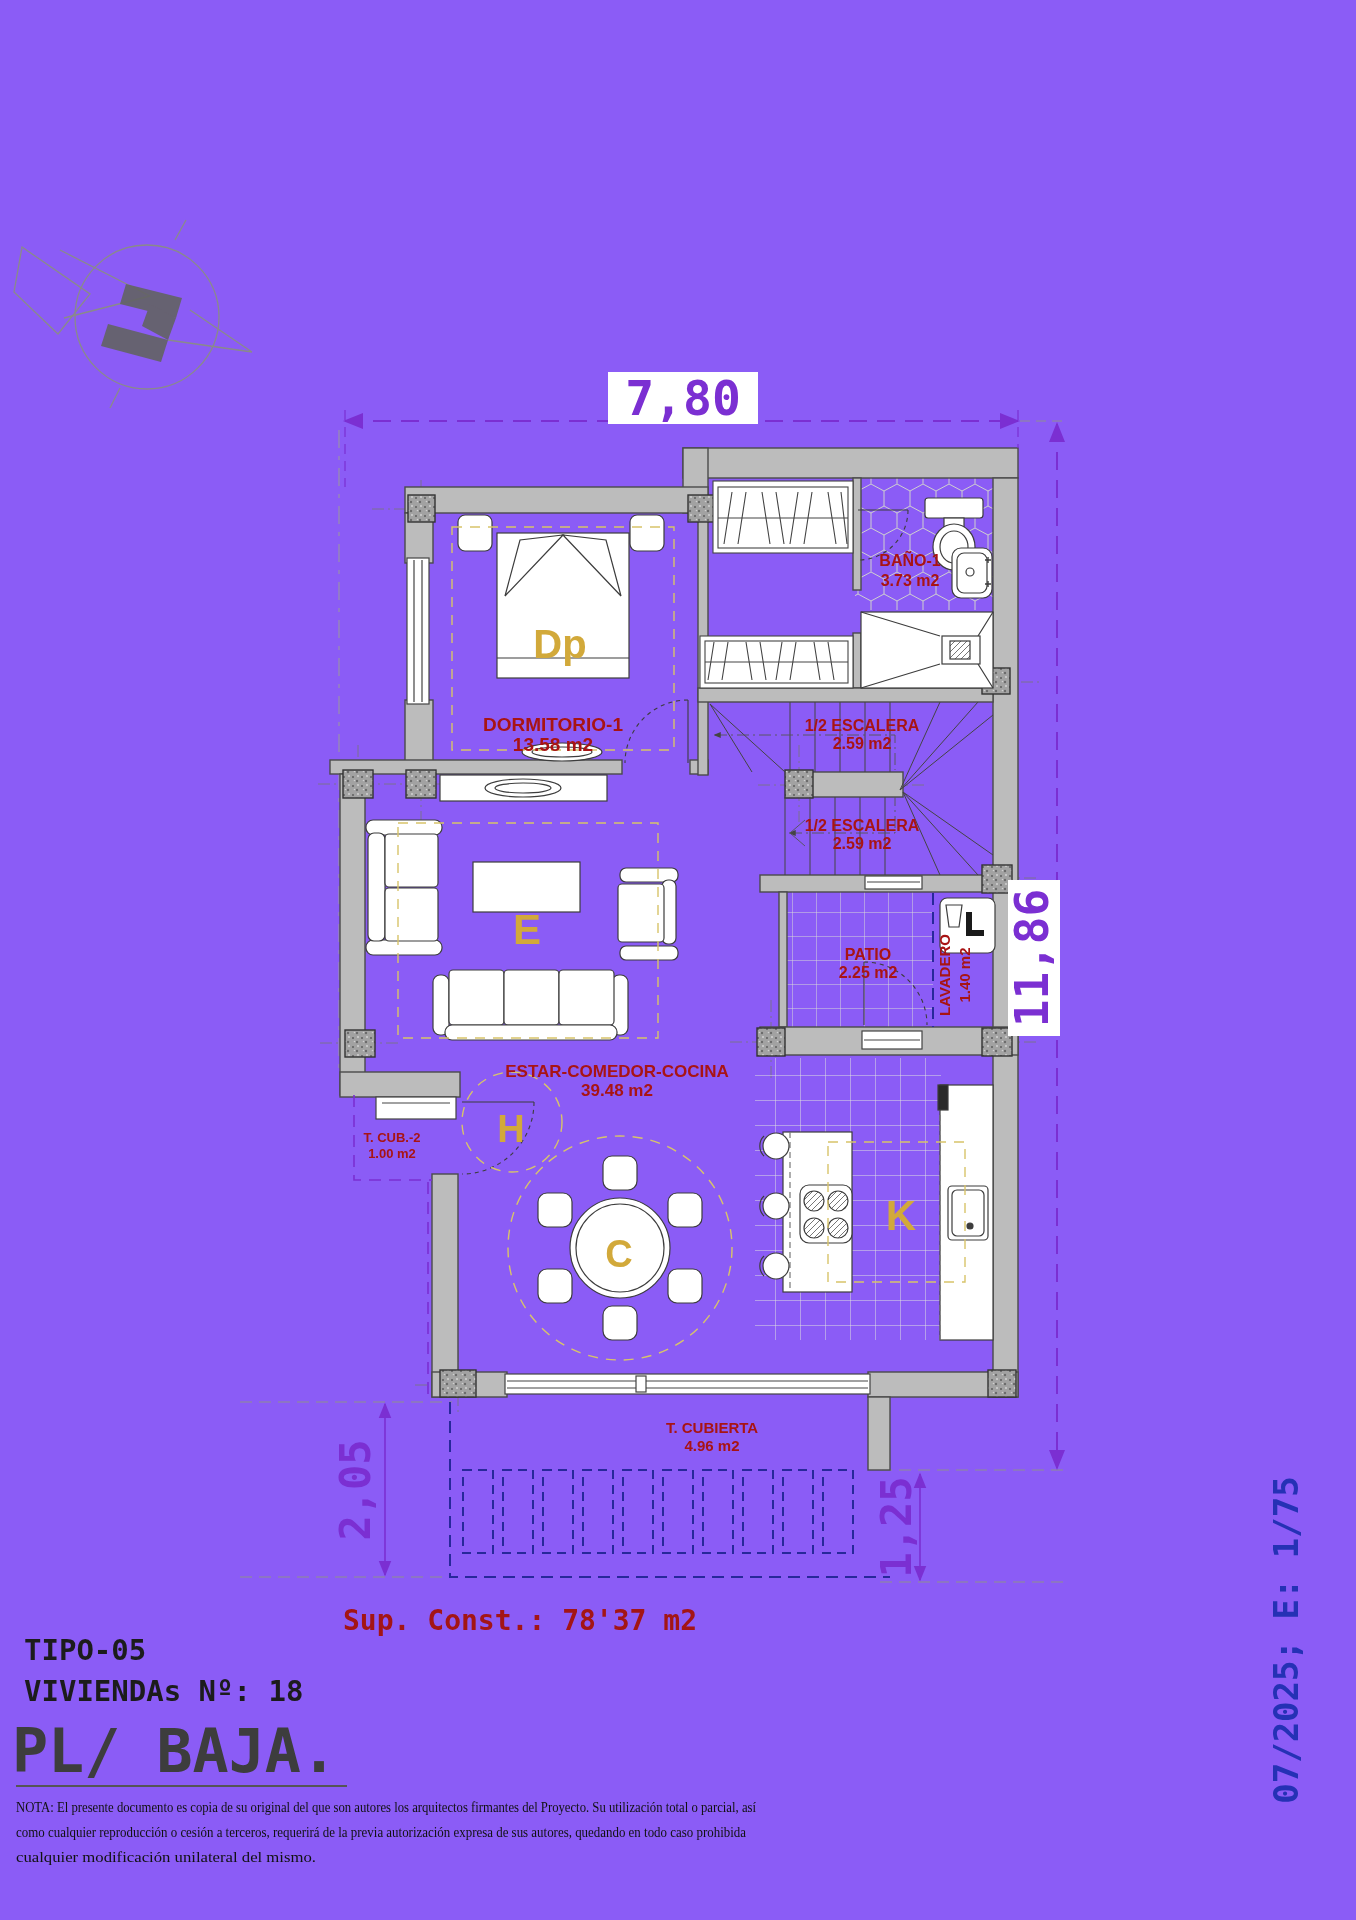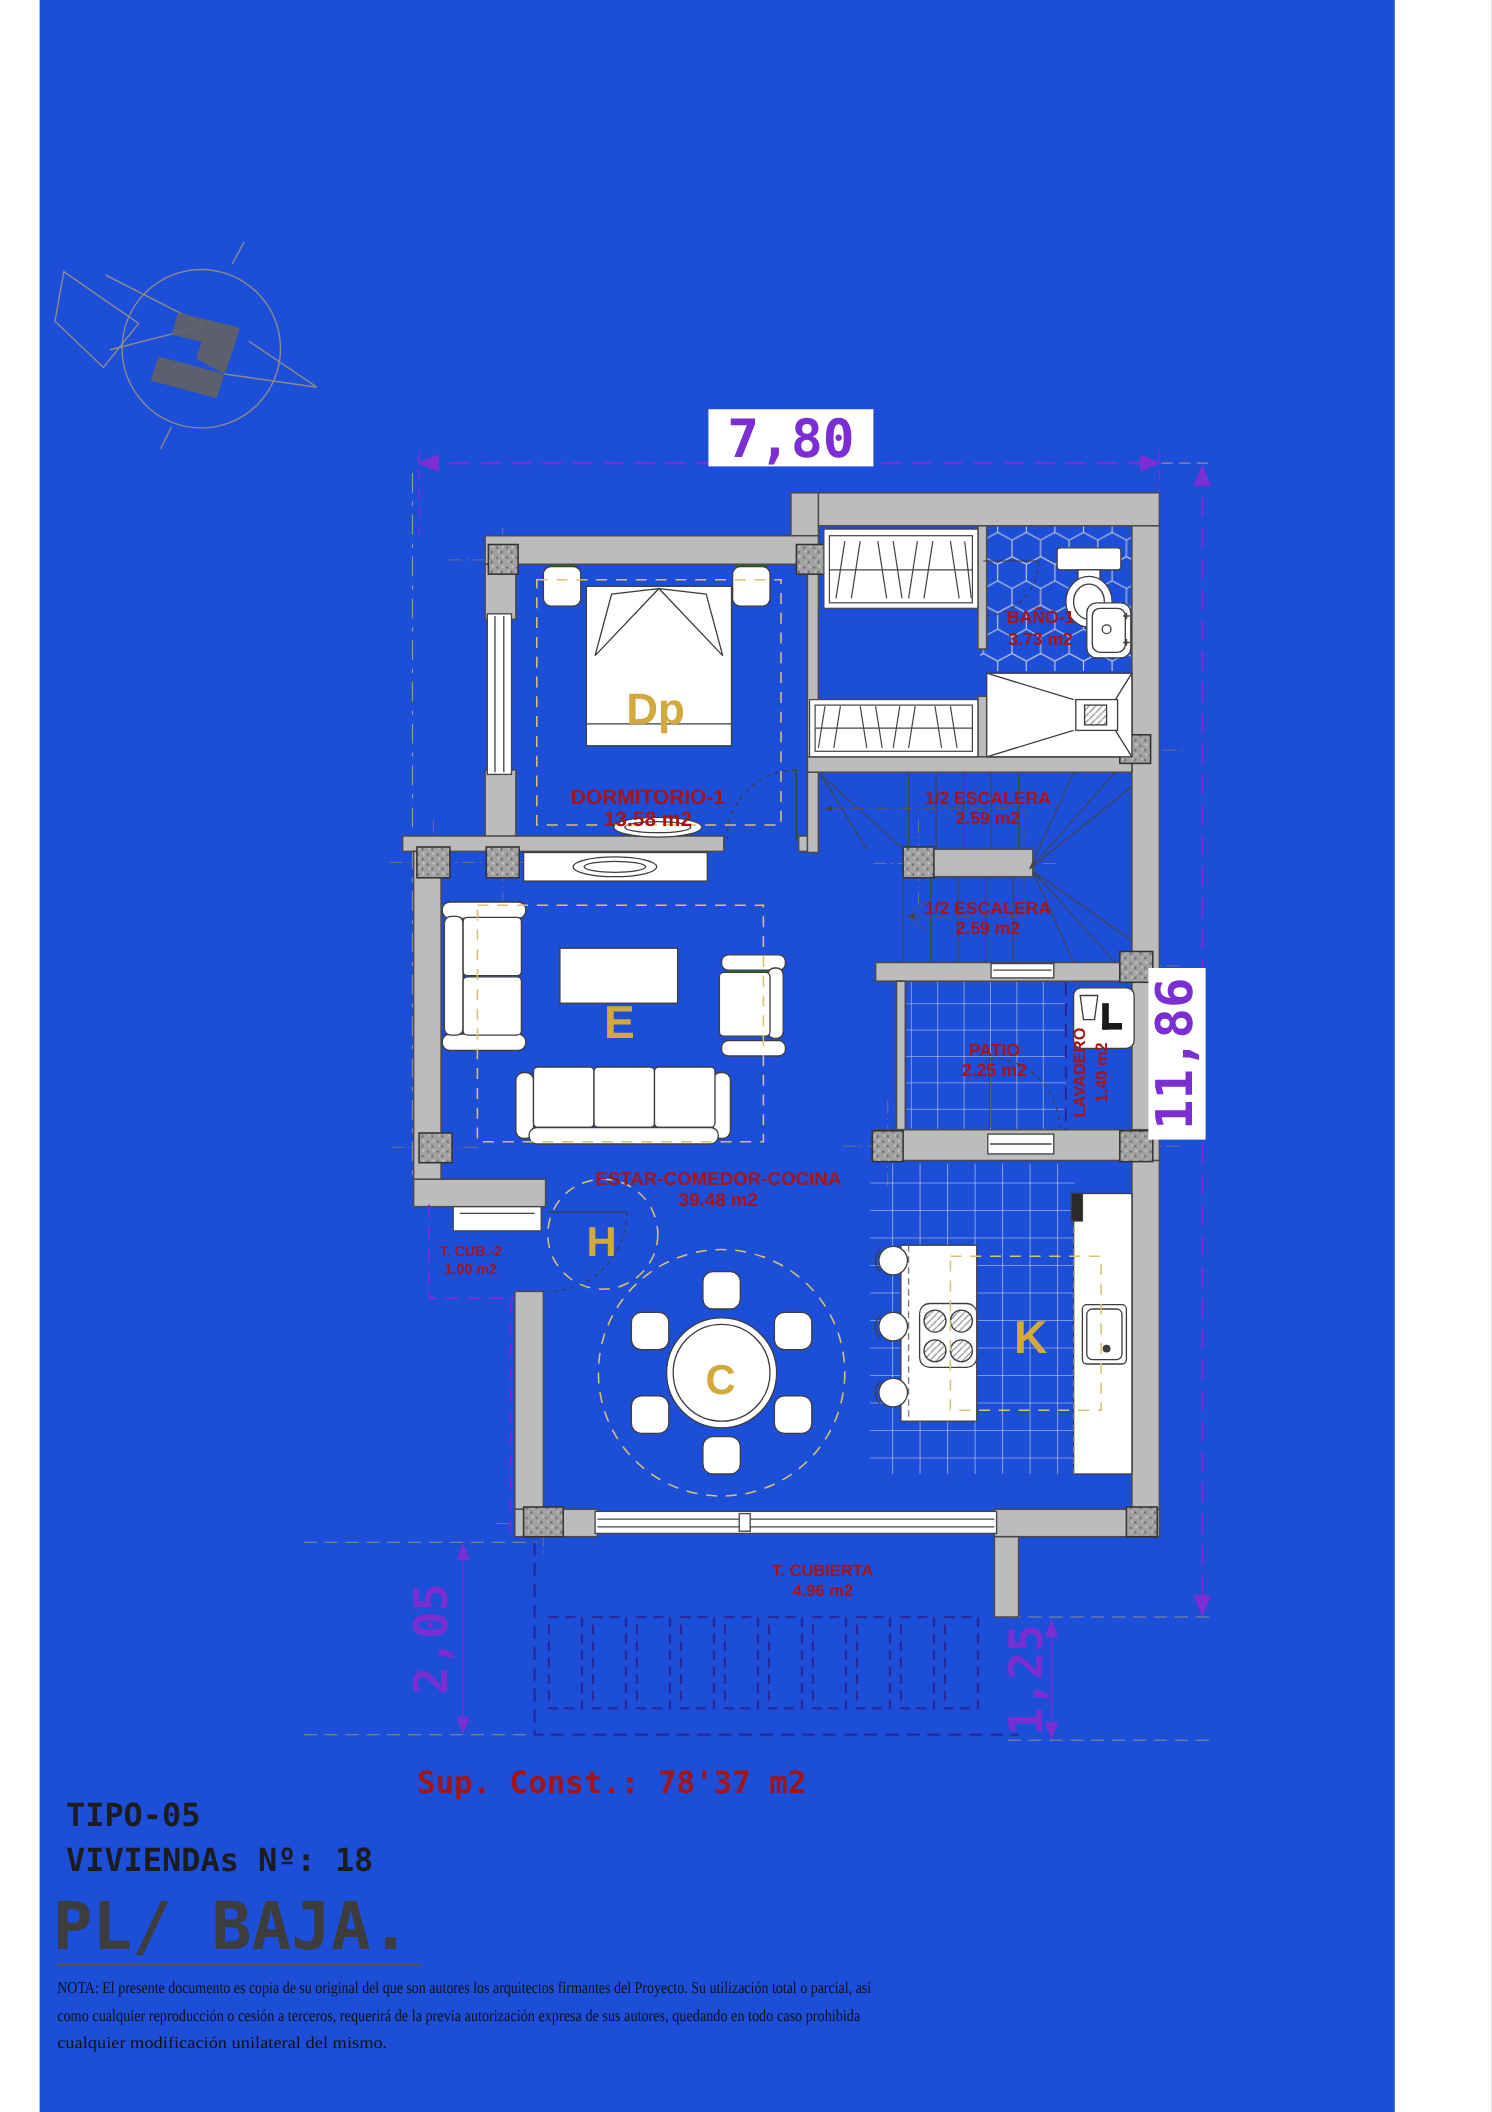--- a/index.html
+++ b/index.html
@@ -1,17 +1,17 @@
 <!DOCTYPE html>
 <html><head>
 <meta charset="utf-8">
 <style>
   html,body{margin:0;padding:0;background:#ffffff;}
-  .page{position:relative;width:1232px;height:1920px;background:#1d4ed8;overflow:hidden;
-        font-family:"Liberation Sans",sans-serif;margin-left:36px;}
+  .page{position:relative;width:1356px;height:1920px;background:#8b5cf6;overflow:hidden;
+        font-family:"Liberation Sans",sans-serif;}
   svg text{user-select:none;}
   .red-label{fill:#a81414;font-weight:bold;font-family:"Liberation Sans",sans-serif;}
   .gold-letter{fill:#d2a93a;font-weight:bold;font-family:"Liberation Sans",sans-serif;}
   .dim-text{fill:#7b2fd2;font-weight:bold;font-family:"DejaVu Sans Mono",monospace;}
   .cad-text{font-family:"DejaVu Sans Mono",monospace;}
   .nota-text{font-family:"Liberation Serif",serif;fill:#111;}
 </style>
 </head>
 <body>
 

